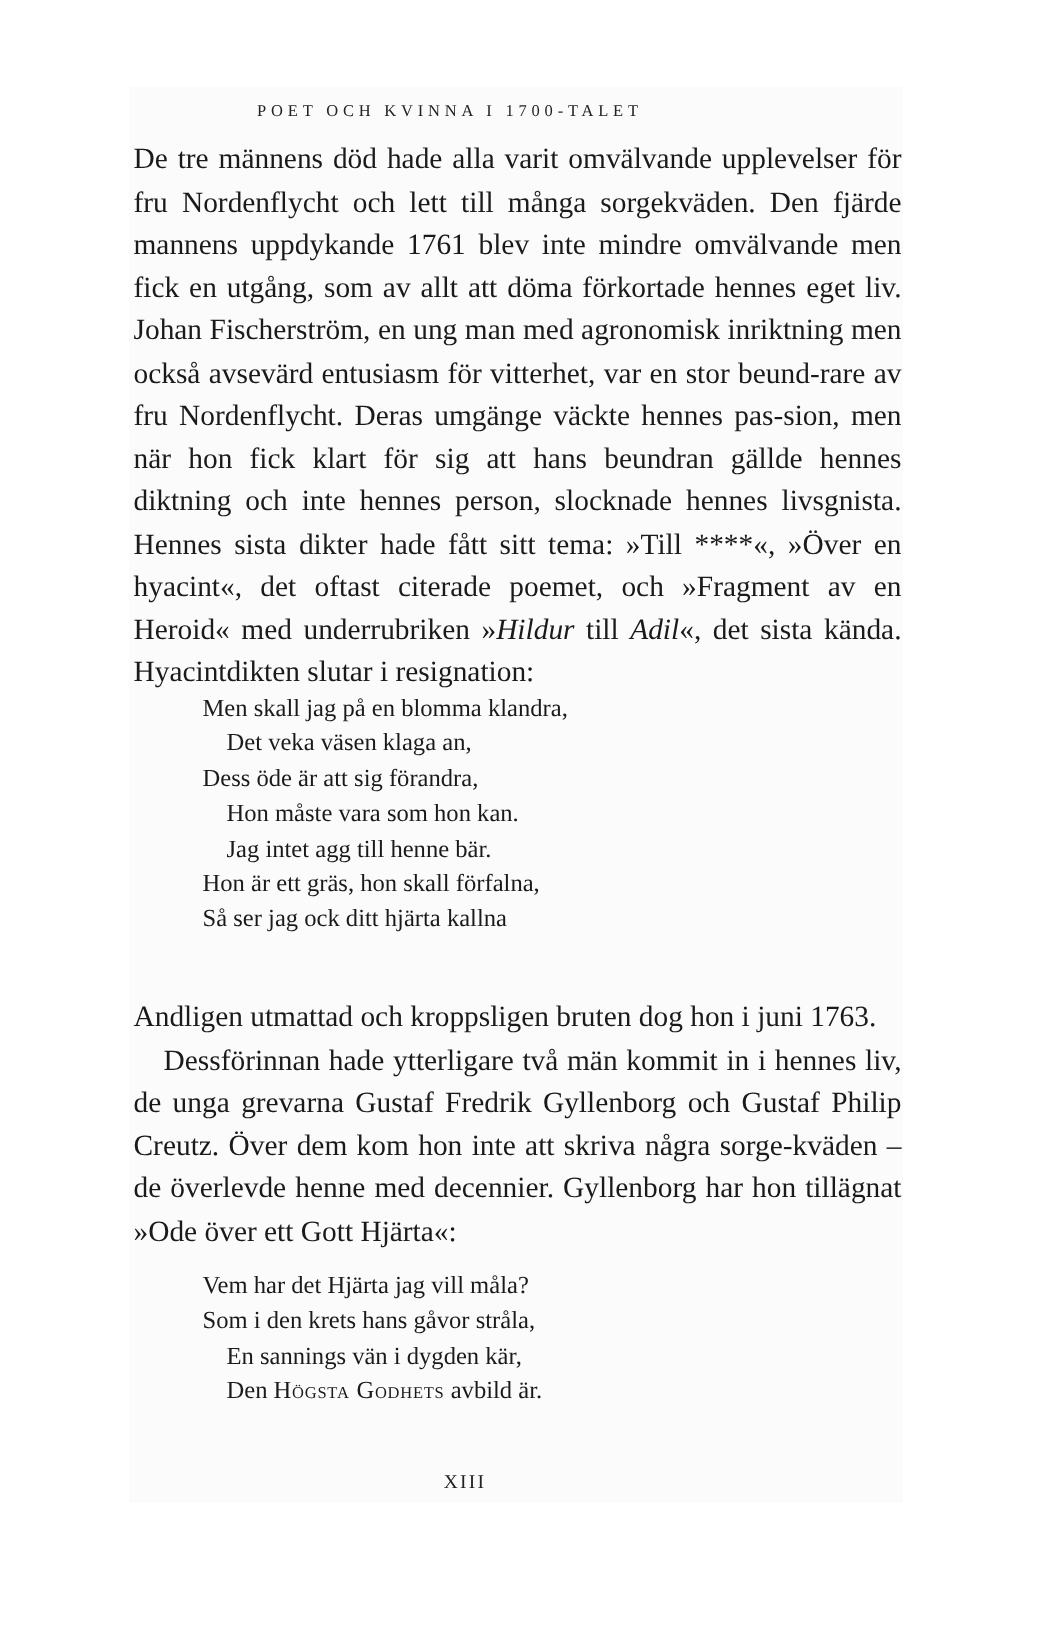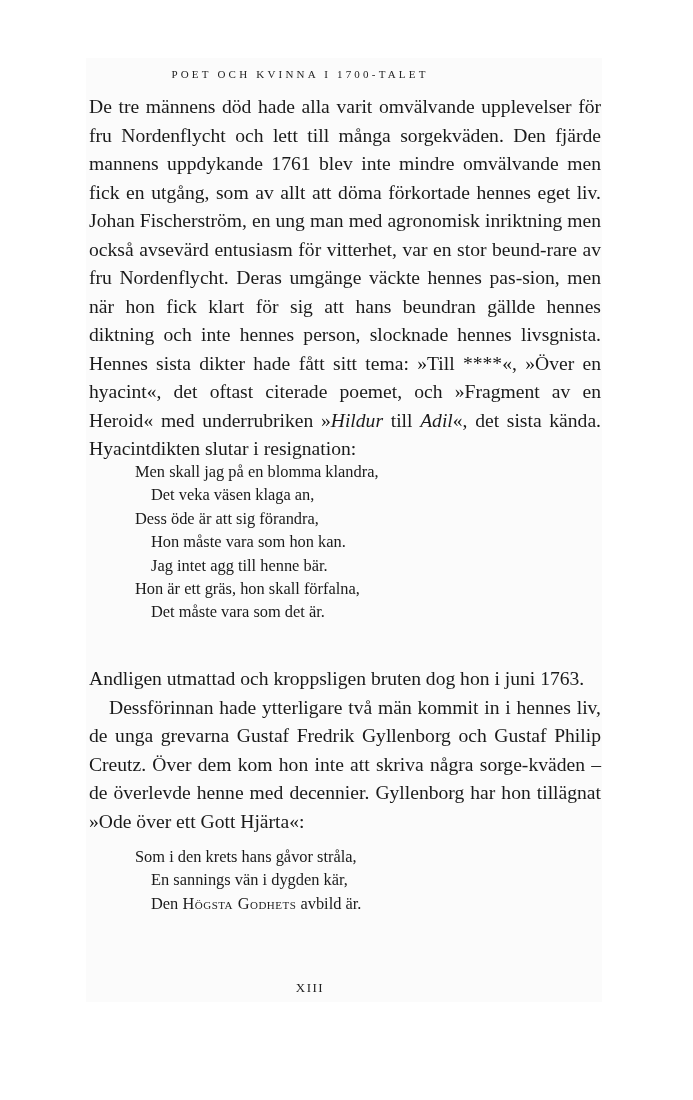--- a/index.html
+++ b/index.html
@@ -105,34 +105,35 @@
   </p>
 </div>
 
 <div class="verse" id="verse1">
   <span class="line">Men skall jag på en blomma klandra,</span>
   <span class="line in">Det veka väsen klaga an,</span>
   <span class="line">Dess öde är att sig förandra,</span>
   <span class="line in">Hon måste vara som hon kan.</span>
   <span class="line in">Jag intet agg till henne bär.</span>
   <span class="line">Hon är ett gräs, hon skall förfalna,</span>
-  <span class="line in">Det måste vara som det är.</span>
+  <span class="line">Så ser jag ock ditt hjärta kallna</span>
 </div>
 
 <div class="body-text" id="para2">
   <p>
     <span>Andligen utmattad och kroppsligen bruten dog hon i juni 1763.</span>
   </p>
   <p class="indent">
     <span>Dessförinnan hade ytterligare två män kommit in i hennes</span>
     <span>liv, de unga grevarna Gustaf Fredrik Gyllenborg och Gustaf</span>
     <span>Philip Creutz. Över dem kom hon inte att skriva några sorge-</span><span>kväden – de överlevde henne med decennier. Gyllenborg har</span>
     <span>hon tillägnat »Ode över ett Gott Hjärta«:</span>
   </p>
 </div>
 
 <div class="verse" id="verse2">
+  <span class="line">Vem har det Hjärta jag vill måla?</span>
   <span class="line">Som i den krets hans gåvor stråla,</span>
   <span class="line in">En sannings vän i dygden kär,</span>
   <span class="line in"><span>Den </span><span class="sc">Högsta Godhets</span><span> avbild är.</span></span>
 </div>
 
 <div class="folio">XIII</div>
 
 </body></html>

